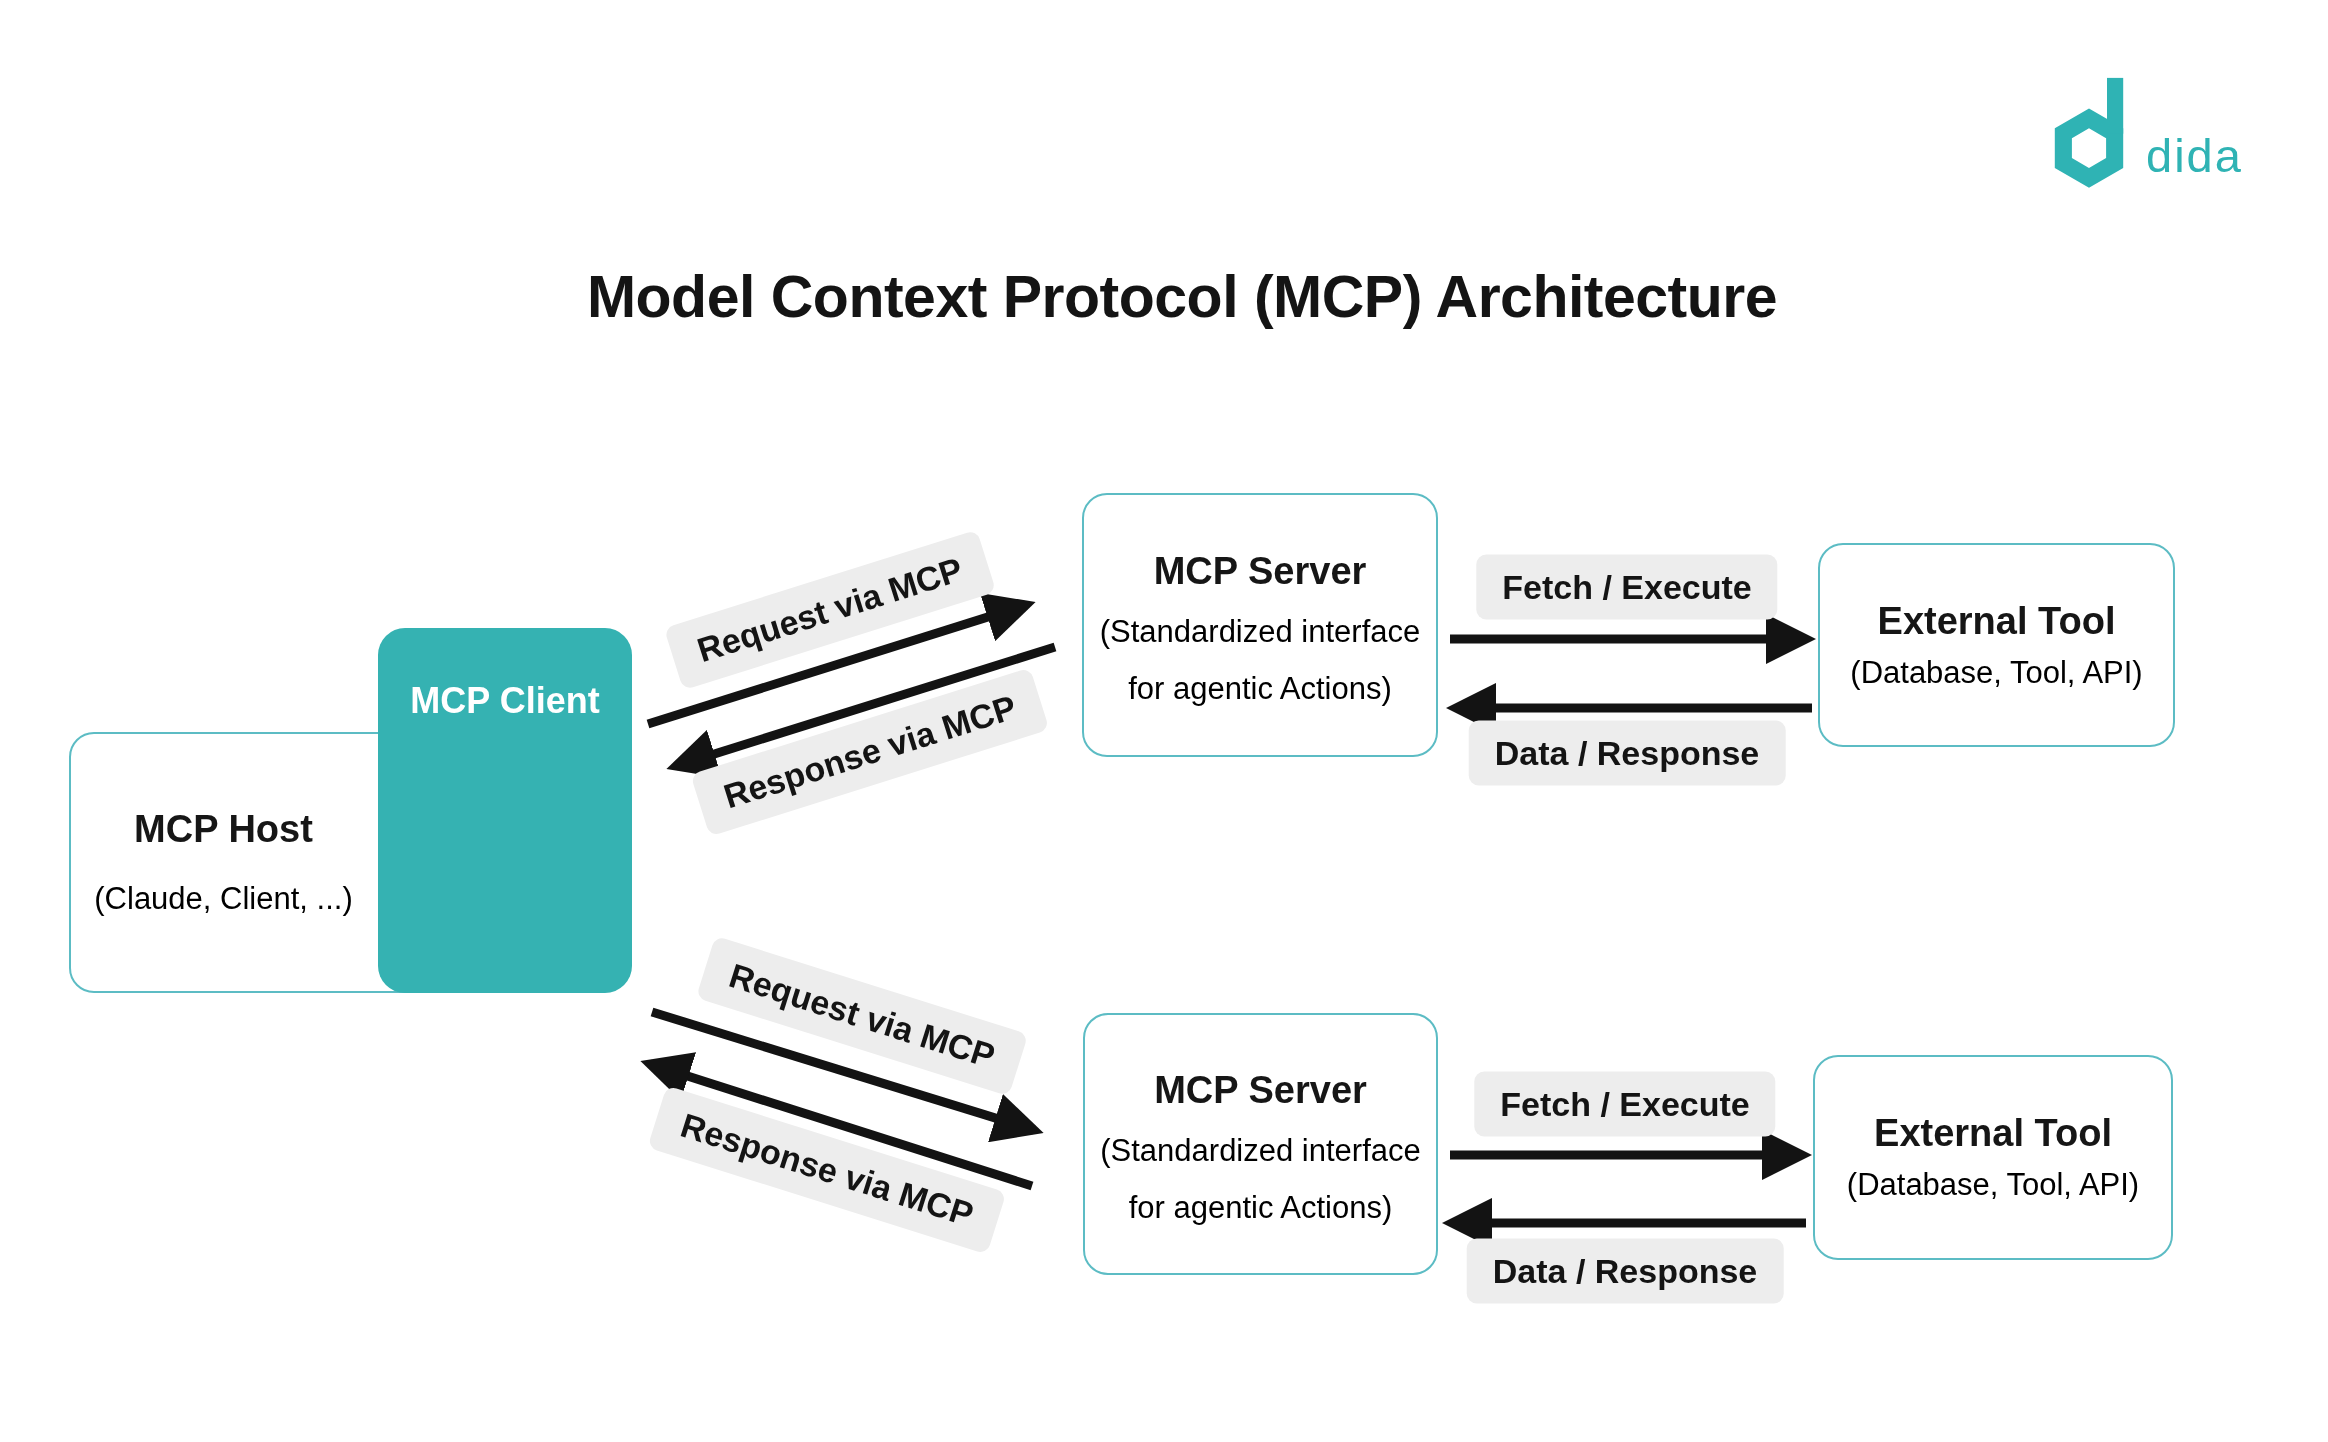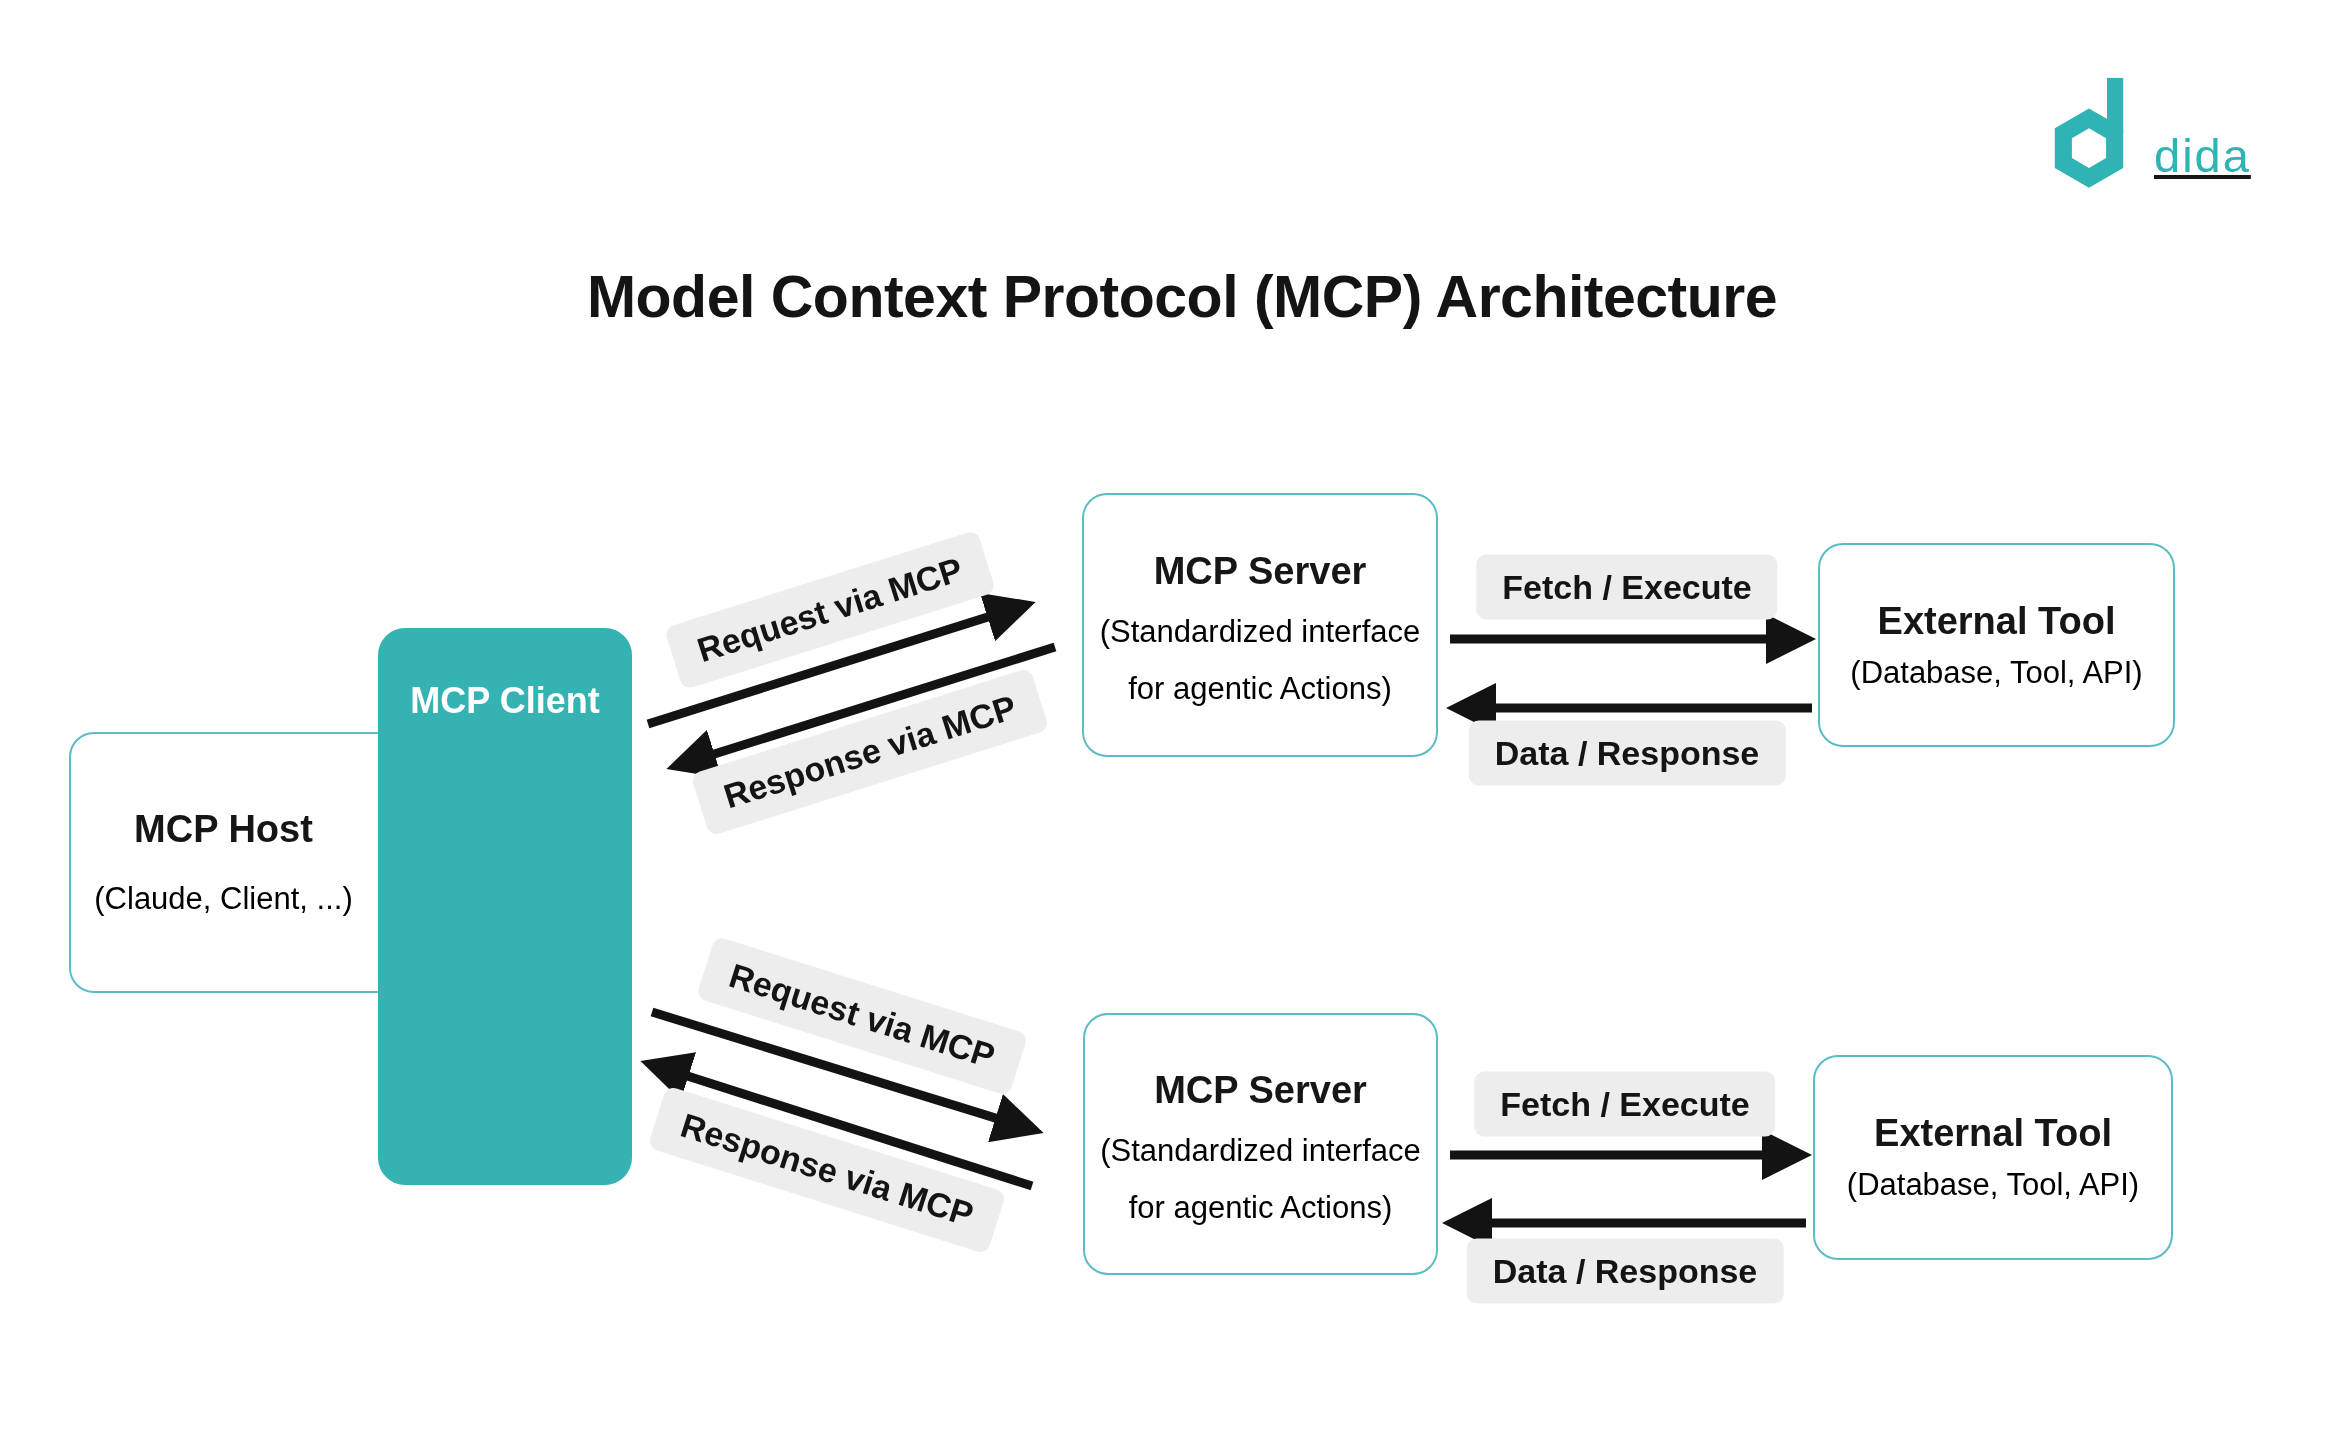--- a/index.html
+++ b/index.html
@@ -11,39 +11,39 @@
   
   .arrows{position:absolute;left:0;top:0;width:2328px;height:1442px;z-index:2;}
   .arrows line{stroke:var(--arrow-black,#131313);stroke-width:9;}
   #ah path{fill:var(--arrow-black,#131313);}
   
   .page-title{
     position:absolute;left:0;right:0;top:263px;text-align:center;
     font-size:59px;font-weight:700;letter-spacing:-.5px;color:#141414;z-index:1;padding-left:36px;
   }
   
-  .logo{position:absolute;left:2044px;top:74px;display:flex;align-items:flex-start;gap:20px;z-index:1;text-decoration:underline;}
+  .logo{position:absolute;left:2044px;top:74px;display:flex;align-items:flex-start;gap:12px;z-index:1;}
   .logo svg{display:block;}
   .logo-mark-fill{fill:var(--logo-teal,#2fb3b4);}
   .logo-word{
     font-size:47px;font-weight:400;color:var(--logo-teal,#2fb3b4);
     letter-spacing:2px;margin-top:54px;
   }
   
   .node{
     position:absolute;background:#fff;border:2px solid var(--border-teal,#5cbcc4);
     border-radius:25px;display:flex;flex-direction:column;align-items:center;
     justify-content:center;text-align:center;box-sizing:border-box;
   }
   .node-title{font-size:38px;font-weight:700;color:#161616;}
   .node-sub{font-size:31px;font-weight:400;color:#000000;}
   .host{left:69px;top:732px;width:451px;height:261px;padding-right:142px;z-index:1;gap:16px;}
   .host .node-title{margin-bottom:14px;}
   .client{
-    left:378px;top:628px;width:254px;height:557px;background:var(--teal,#35b2b2);
+    left:378px;top:628px;width:254px;height:365px;background:var(--teal,#35b2b2);
     border:none;border-radius:27px;justify-content:flex-start;padding-top:52px;z-index:3;
   }
   .client .node-title{color:#ffffff;font-size:36px;}
   .server-top{left:1082px;top:493px;width:356px;height:264px;padding-top:8px;z-index:1;}
   .server-bottom{left:1083px;top:1013px;width:355px;height:262px;padding-top:8px;z-index:1;}
   .server-top .node-title,.server-bottom .node-title{margin-bottom:10px;margin-top:8px;}
   .server-top .node-sub,.server-bottom .node-sub{line-height:57px;}
   .tool-top{left:1818px;top:543px;width:357px;height:204px;z-index:1;}
   .tool-bottom{left:1813px;top:1055px;width:360px;height:205px;z-index:1;}
   .tool-top .node-title,.tool-bottom .node-title{margin-bottom:12px;}

